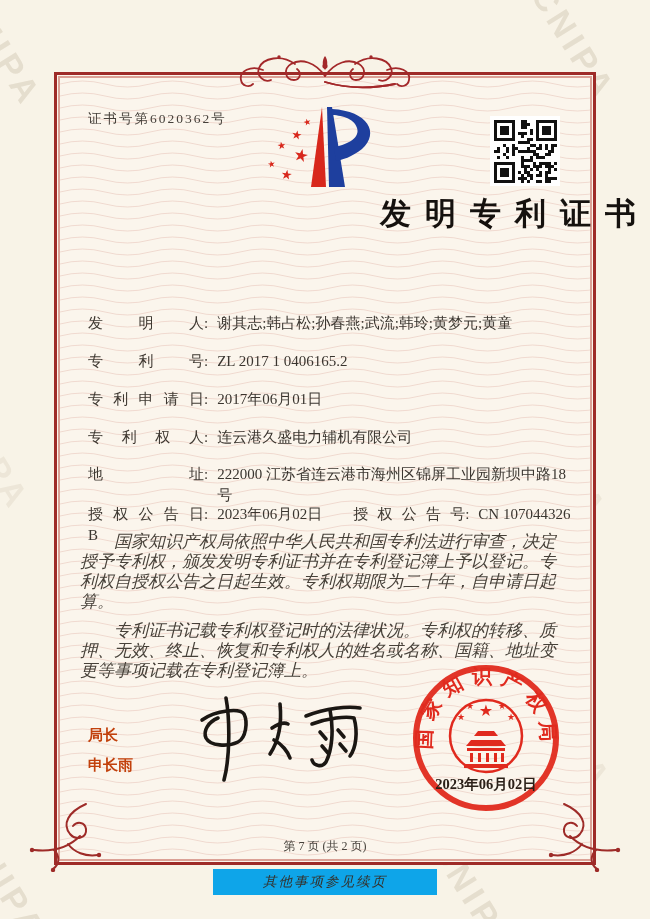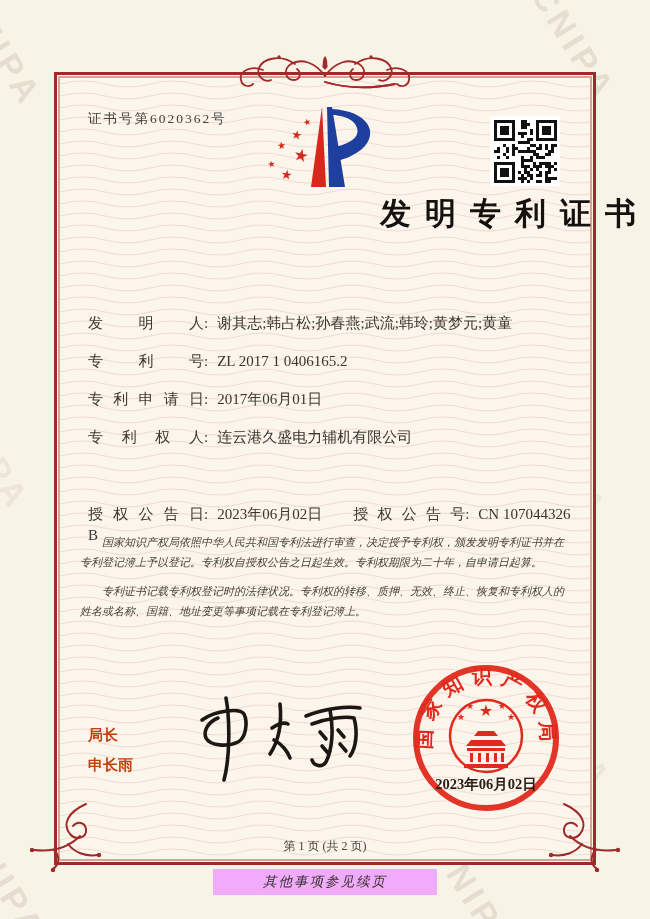--- a/index.html
+++ b/index.html
@@ -23,29 +23,29 @@
          display:flex;align-items:center;justify-content:center;}
   .title{position:absolute;left:0;top:193px;width:650px;text-align:right;font-size:31px;
          font-weight:700;letter-spacing:14px;text-indent:14px;color:#15110e;}
   .frow{position:absolute;left:88px;width:490px;font-size:15px;line-height:21px;color:#3e3831;}
   .flabel{display:inline-block;width:116px;text-align:justify;text-align-last:justify;vertical-align:top;}
   .fcolon{margin-right:9px;}
   .fval{color:#3a352f;}
   .fval.block{display:inline-block;width:354px;vertical-align:top;}
   .flabel2{display:inline-block;width:112px;text-align:justify;text-align-last:justify;vertical-align:top;margin-left:12px;}
   .val1{display:inline-block;width:124px;}
-  .bodytext{position:absolute;left:80px;top:532px;width:492px;font-size:11px;line-height:20px;
+  .bodytext{position:absolute;left:80px;top:532px;width:492px;font-size:17px;line-height:20px;
             font-style:italic;color:#474139;}
   .bodytext p{margin:0 0 9px 0;text-indent:2em;}
   .signer{position:absolute;left:88px;font-family:"Liberation Sans","DejaVu Sans",sans-serif;
           font-weight:600;font-size:15px;color:#c2410c;}
   .signature{position:absolute;left:188px;top:690px;}
   .seal{position:absolute;left:412px;top:664px;width:148px;height:148px;}
   .pagenum{position:absolute;left:0;top:838px;width:650px;text-align:center;font-size:12px;color:#45403a;}
-  .continbox{position:absolute;left:213px;top:869px;width:224px;height:26px;background:#f0abfc;
+  .continbox{position:absolute;left:213px;top:869px;width:224px;height:26px;background:#0ea5e9;
              display:flex;align-items:center;justify-content:center;font-size:13.5px;
              font-style:italic;color:#35302a;letter-spacing:2px;font-family:Liberation Mono, monospace;}
 </style>
 </head>
 <body>
 
 <div class="page">
 
   <span class="wm" style="left:-18px;top:-16px;">CNIPA</span>
   <span class="wm" style="left:556px;top:-22px;">CNIPA</span>
@@ -266,20 +266,23 @@
     </div>
     <div class="frow" style="top:351px">
       <span class="flabel">专利号</span><span class="fcolon">:</span><span class="fval">ZL 2017 1 0406165.2</span>
     </div>
     <div class="frow" style="top:389px">
       <span class="flabel">专利申请日</span><span class="fcolon">:</span><span class="fval">2017年06月01日</span>
     </div>
     <div class="frow" style="top:427px">
       <span class="flabel">专利权人</span><span class="fcolon">:</span><span class="fval">连云港久盛电力辅机有限公司</span>
     </div>
+    <div class="frow" style="top:464px">
+      <span class="flabel">地址</span><span class="fcolon">:</span><span class="fval block">222000 江苏省连云港市海州区锦屏工业园新坝中路18号</span>
+    </div>
     <div class="frow" style="top:504px">
       <span class="flabel">授权公告日</span><span class="fcolon">:</span><span class="fval val1">2023年06月02日</span><span class="flabel2">授权公告号</span><span class="fcolon">:</span><span class="fval">CN 107044326 B</span>
     </div>
 
     <div class="bodytext">
       <p>国家知识产权局依照中华人民共和国专利法进行审查，决定授予专利权，颁发发明专利证书并在专利登记簿上予以登记。专利权自授权公告之日起生效。专利权期限为二十年，自申请日起算。</p>
       <p>专利证书记载专利权登记时的法律状况。专利权的转移、质押、无效、终止、恢复和专利权人的姓名或名称、国籍、地址变更等事项记载在专利登记簿上。</p>
     </div>
 
     <div class="signer" style="top:726px">局长</div>
@@ -324,17 +327,17 @@
             <rect x="66" y="89" width="3" height="9"></rect>
           <rect x="74" y="89" width="3" height="9"></rect>
             <rect x="82" y="89" width="3" height="9"></rect>
           <rect x="89" y="89" width="3" height="9"></rect>
           <rect x="52" y="100" width="44" height="4"></rect>
         </g>
       </g>
       <text x="74" y="125" text-anchor="middle" font-size="14.5" font-weight="bold" fill="#2b2018" font-family="'Liberation Serif','DejaVu Serif',serif">2023年06月02日</text>
     </svg>
 
-    <div class="pagenum">第 1 页 (共 2 页)</div>
+    <div class="pagenum">第 7 页 (共 2 页)</div>
     <div class="continbox">其他事项参见续页</div>
 
   </div>
 </div>
 
 </body></html>

